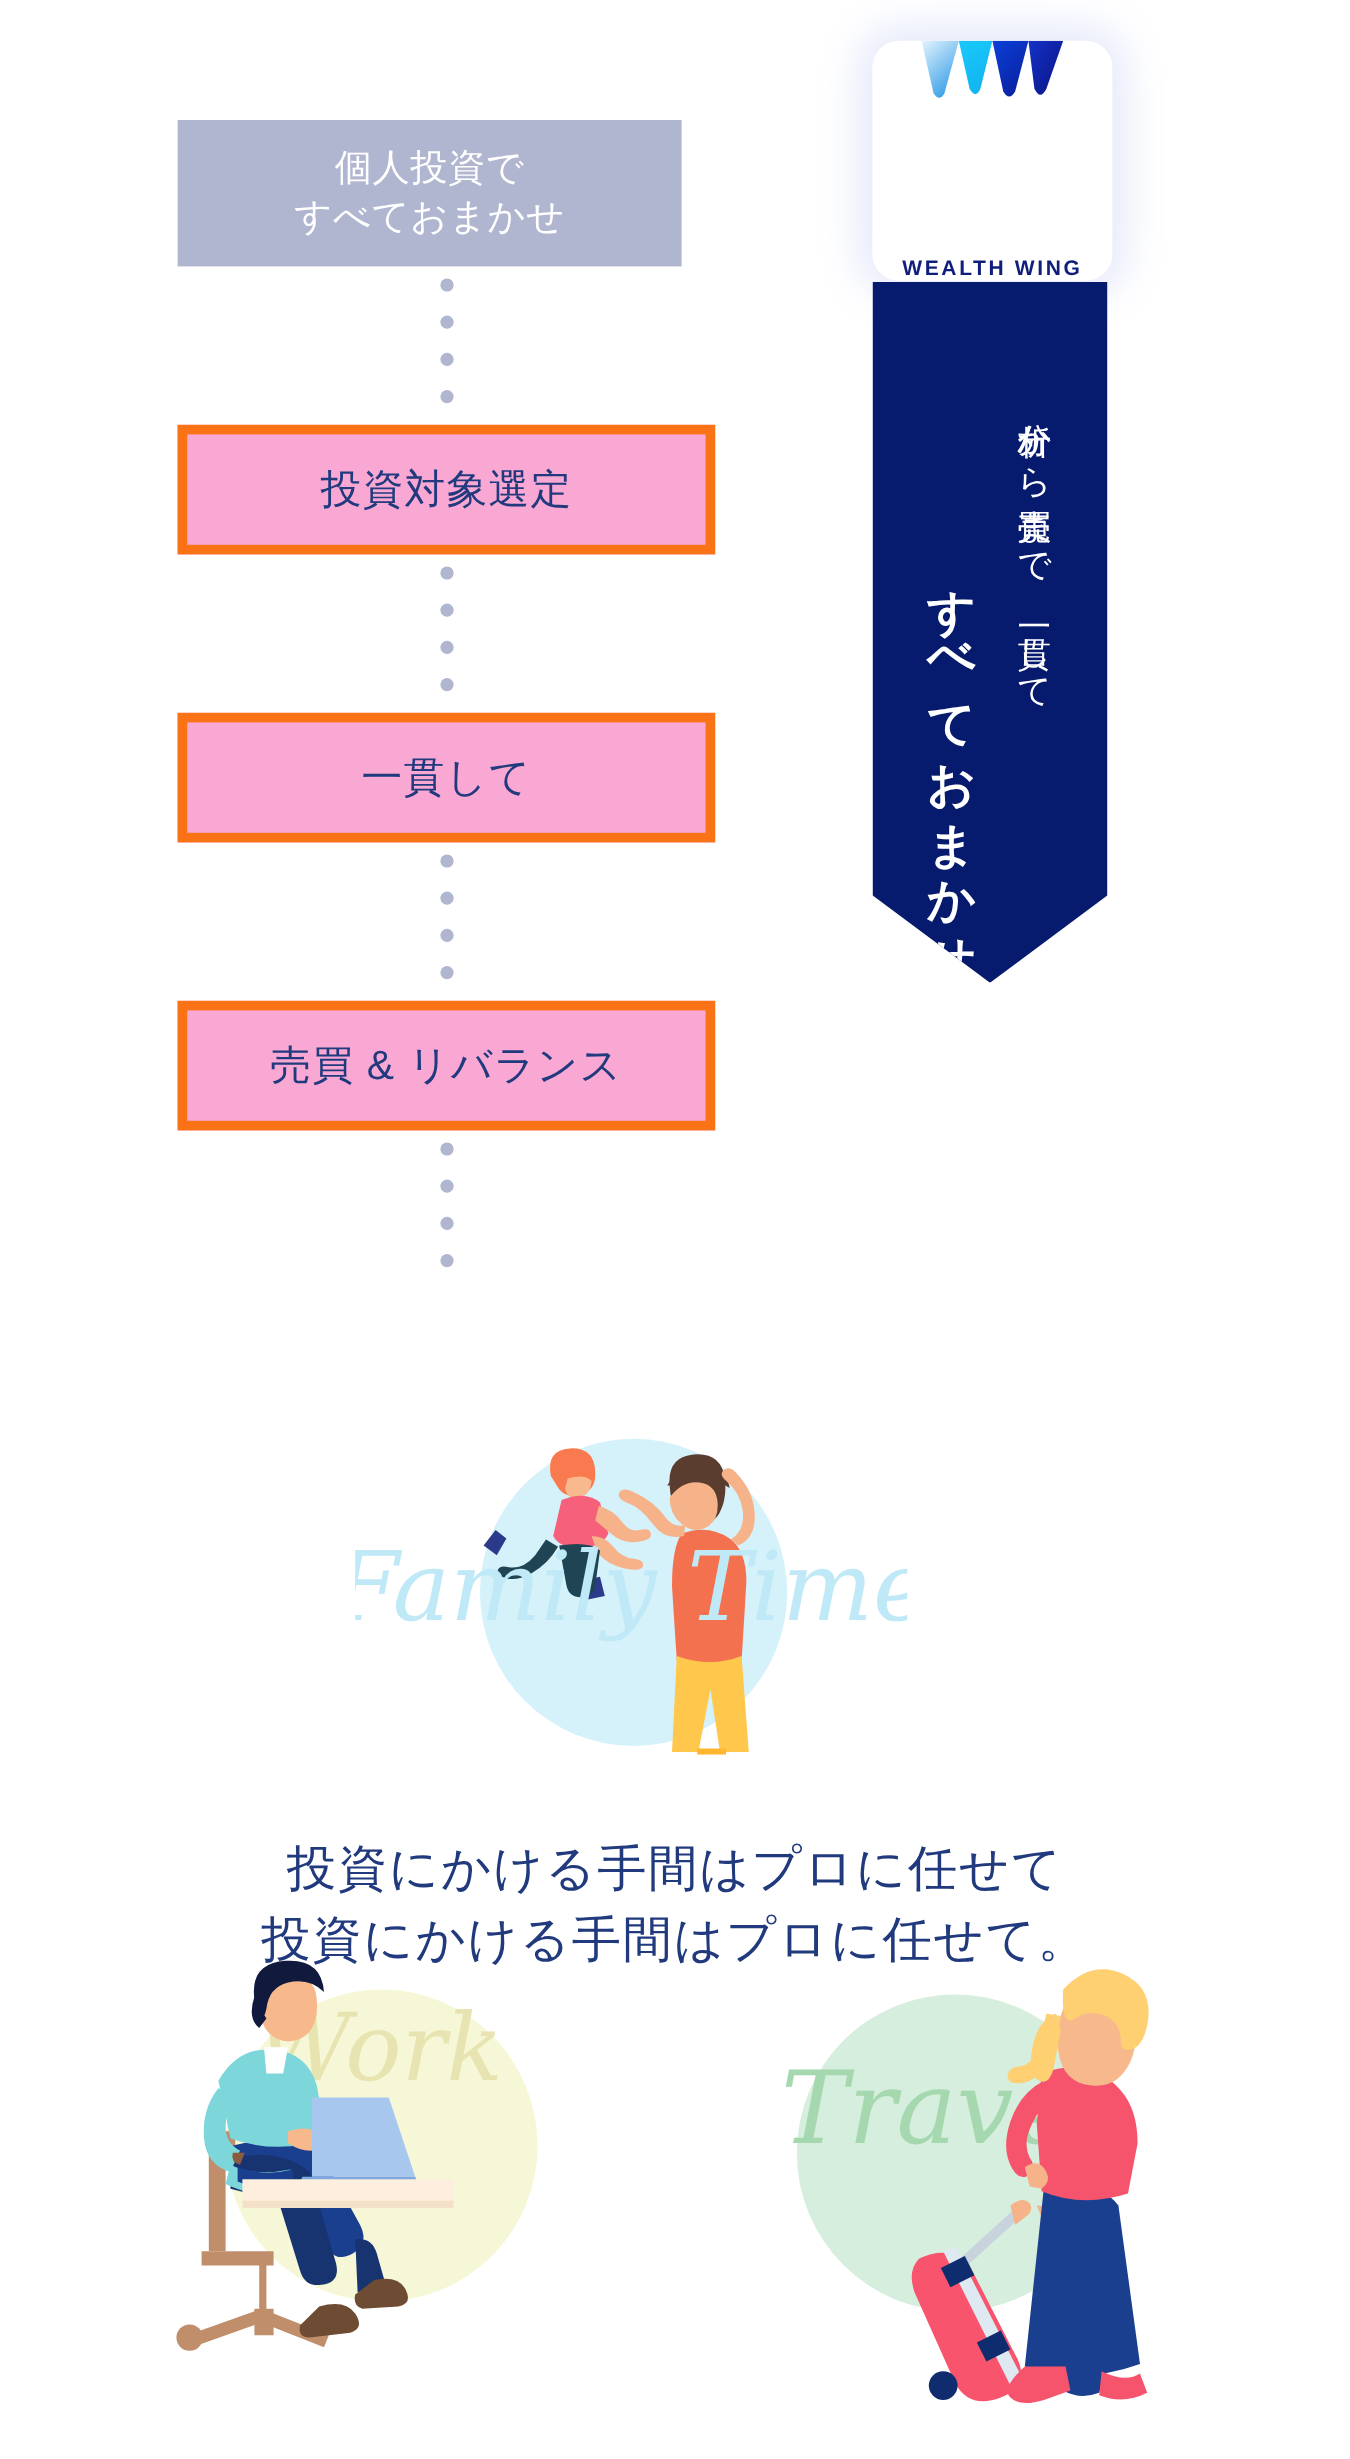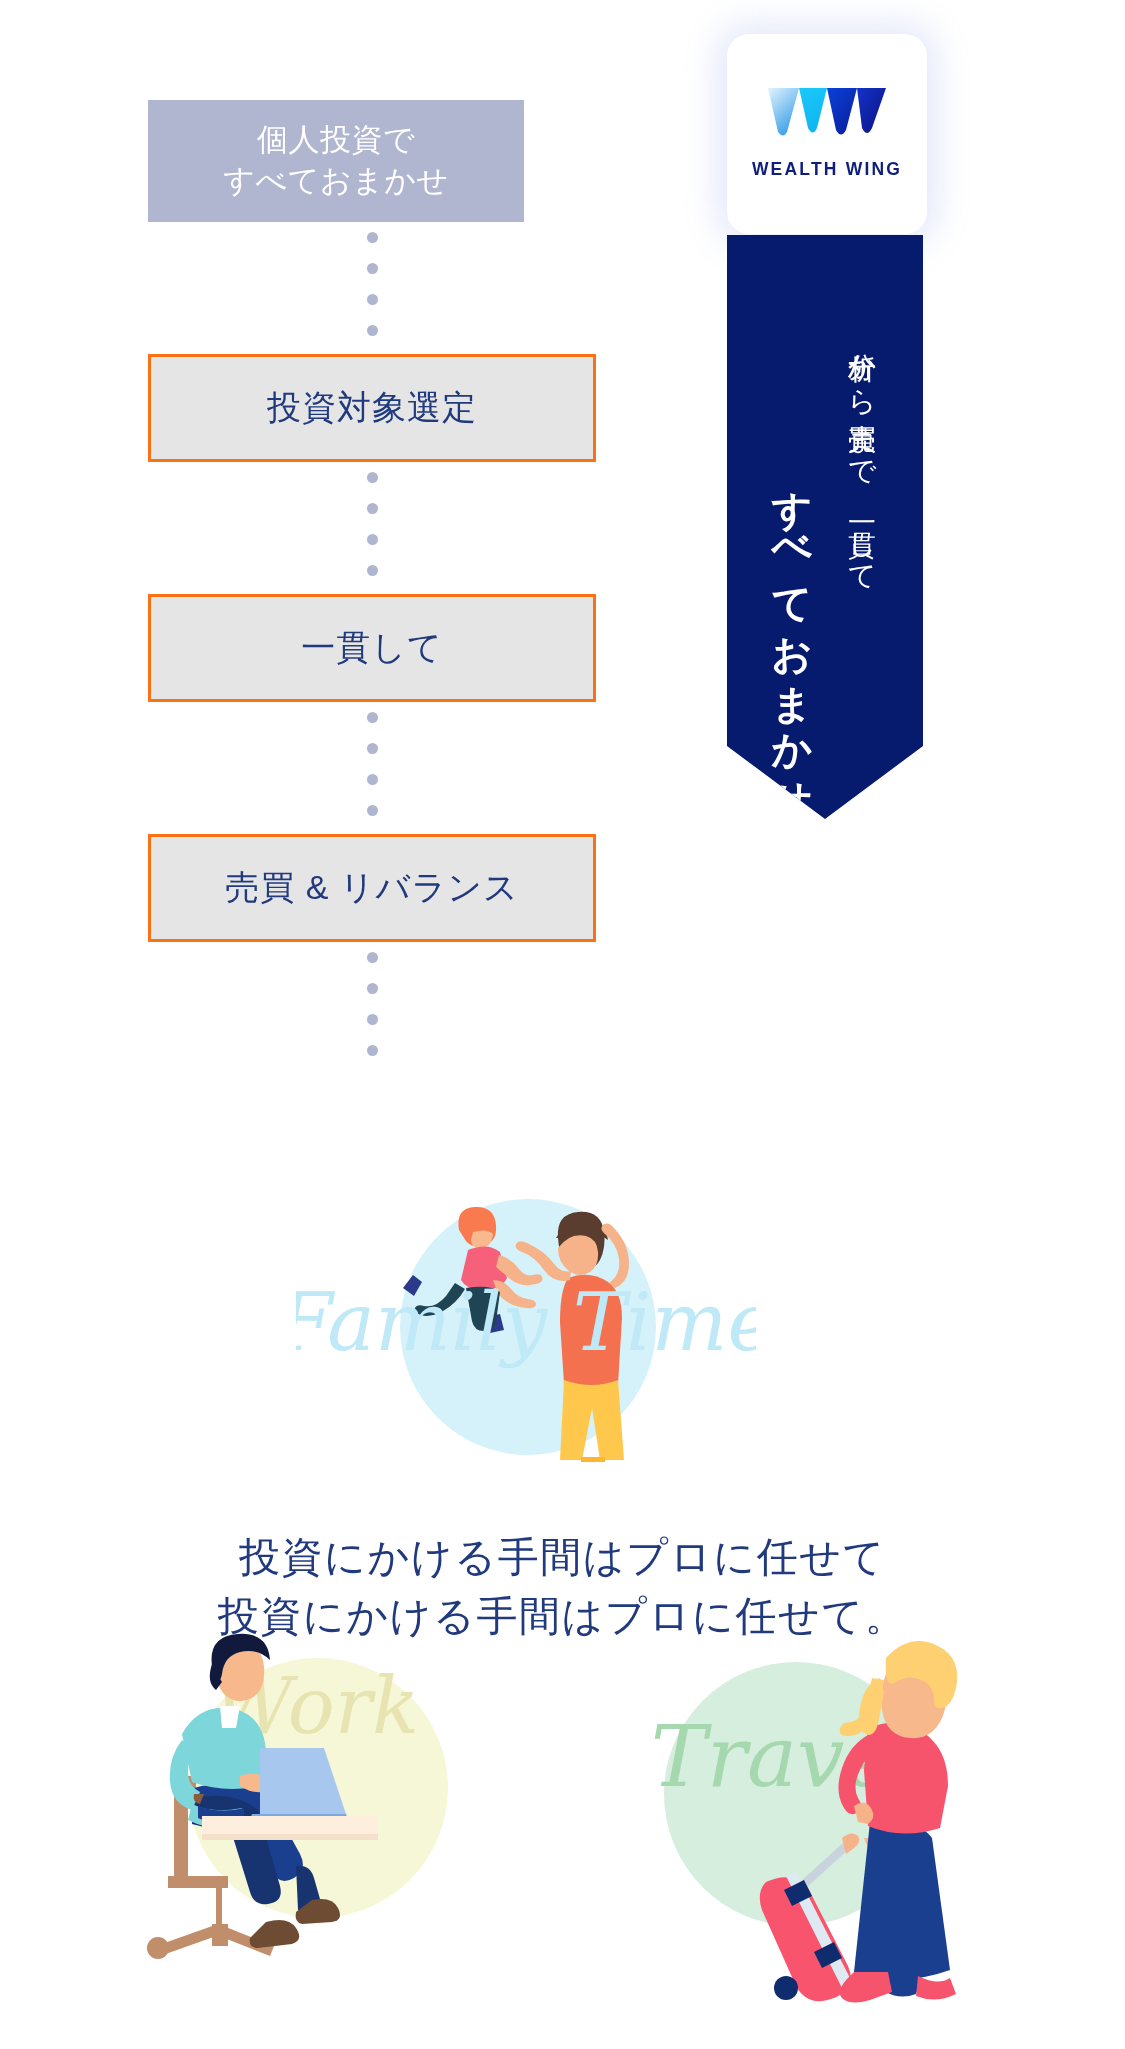--- a/index.html
+++ b/index.html
@@ -8,34 +8,34 @@
     background:#ffffff;
     font-family:"Liberation Sans","DejaVu Sans",sans-serif;
     overflow:hidden;position:relative;
   }
   .stage{position:relative;width:1125px;height:2049px;}
 
   
   .flow{position:absolute;left:148px;top:100px;width:448px;}
 
   .flow-head{
-    width:376px;height:122px;
+    width:420px;height:122px;
     background:#b0b5d0;
     display:flex;align-items:center;justify-content:center;
     box-sizing:border-box;
   }
   .flow-head-txt{
     color:#ffffff;font-size:31px;line-height:1.32;text-align:center;
     letter-spacing:.5px;font-weight:400;
   }
 
   .flow-box{
     width:448px;height:108px;
-    border:3px solid #f97316;
-    background:#e5e5e5;
+    border:8px solid #f97316;
+    background:#f9a8d4;
     display:flex;align-items:center;justify-content:center;
     box-sizing:border-box;
   }
   .flow-box-txt{
     color:#213a7d;font-size:34px;letter-spacing:1px;font-weight:400;
   }
 
   
   .dots{
     width:448px;display:flex;flex-direction:column;align-items:center;
@@ -47,21 +47,21 @@
   .gap-a{height:132px;}
   .gap-b{height:132px;}
 
   
   .right-wrap{position:absolute;left:700px;top:34px;width:300px;height:1020px;}
 
   .logo-card{
     position:absolute;left:27px;top:0;
     width:200px;height:200px;border-radius:22px;background:#ffffff;
     box-shadow:0 0 34px 10px rgba(120,140,230,.20);
-    display:flex;flex-direction:column;align-items:center;justify-content:center;
+    display:flex;flex-direction:column;align-items:center;justify-content:space-between;
   }
   .logo-mark{width:118px;height:52px;display:block;margin-bottom:19px;}
   .logo-word{
     font-size:17.5px;font-weight:700;letter-spacing:2.2px;color:#0f1e7a;
     font-family:"Liberation Sans","DejaVu Sans",sans-serif;
   }
 
   .banner{
     position:absolute;left:27px;top:201px;width:196px;height:584px;
     background:#061a6e;

